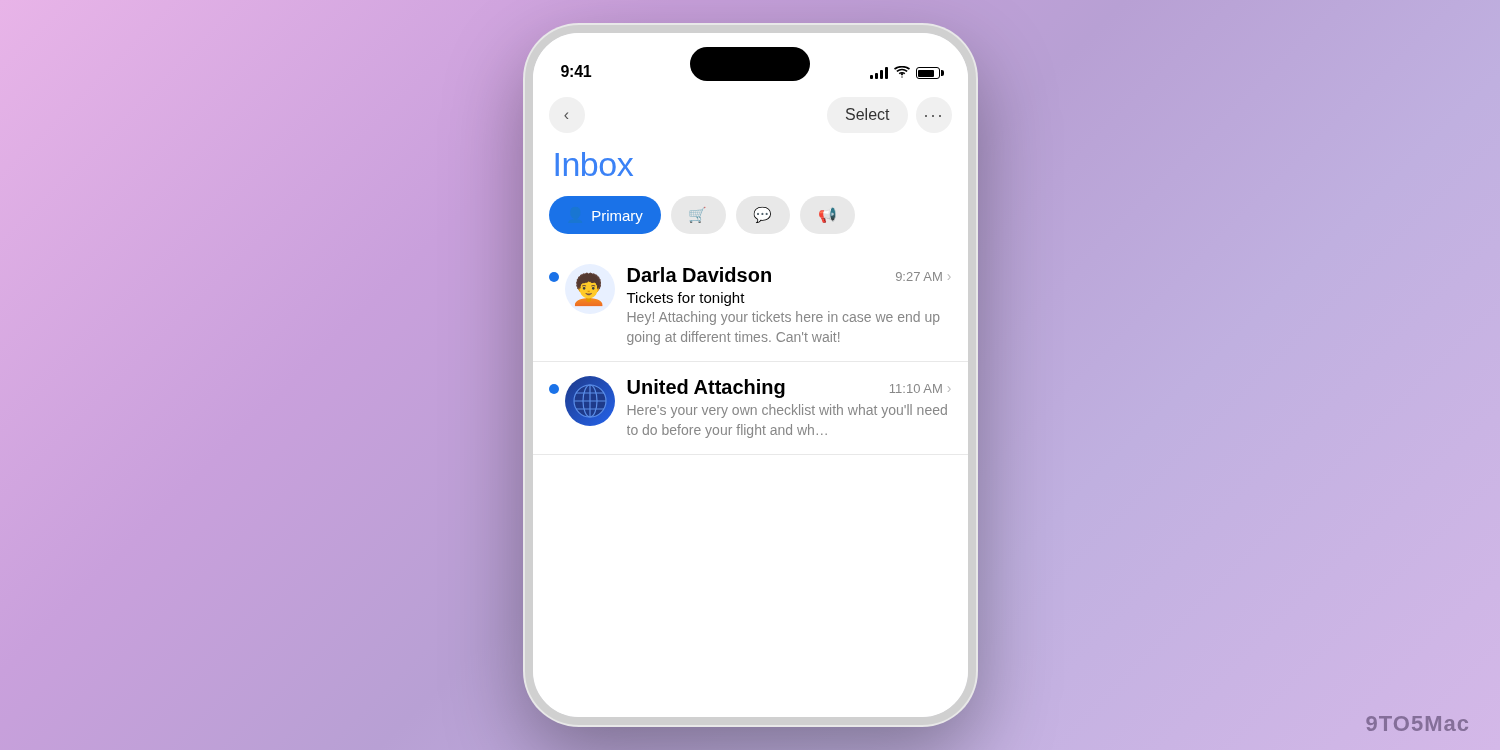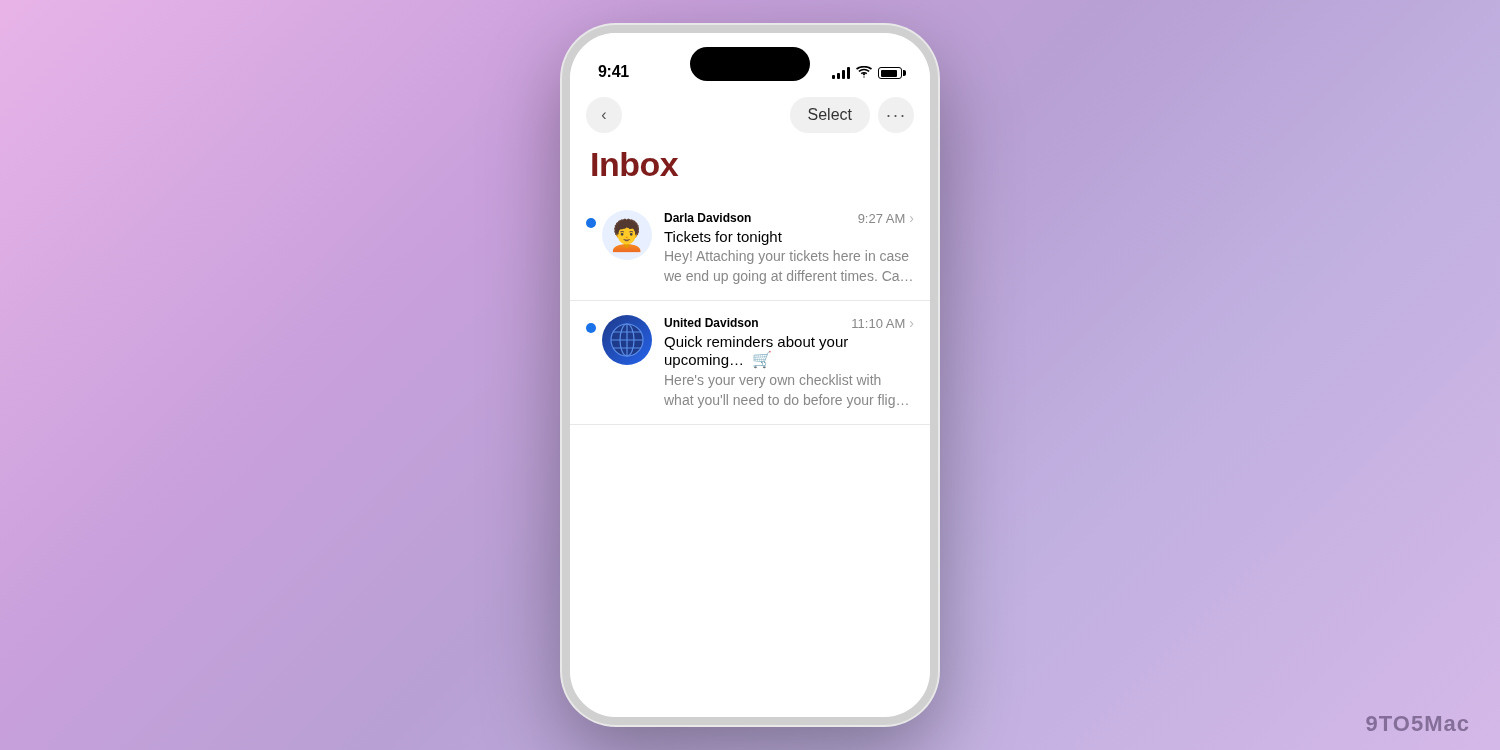--- a/index.html
+++ b/index.html
@@ -21,21 +21,21 @@
       bottom: 13px;
       right: 30px;
       color: rgba(100, 80, 120, 0.7);
       font-size: 22px;
       font-weight: 700;
       letter-spacing: 1px;
     }
 
     
     .phone {
-      width: 376px;
+      width: 451px;
       height: 700px;
       background: #f2f2f7;
       border-radius: 54px;
       border: 8px solid #d0d0d0;
       box-shadow:
         0 0 0 2px #e8e8e8,
         0 30px 80px rgba(0,0,0,0.35),
         inset 0 0 0 1px rgba(255,255,255,0.5);
       position: relative;
       overflow: hidden;
@@ -194,22 +194,22 @@
       cursor: pointer;
       font-size: 18px;
       color: #555;
       letter-spacing: 1px;
     }
 
     
     .inbox-title {
       padding: 8px 20px 12px;
       font-size: 34px;
-      font-weight: 700;
-      color: #7f1d1d;
+      font-weight: 400;
+      color: #3b82f6;
       letter-spacing: -0.5px;
     }
 
     
     .filter-tabs {
       display: flex;
       gap: 10px;
       padding: 0 16px 16px;
       overflow-x: auto;
     }
@@ -286,21 +286,21 @@
     }
 
     .email-header {
       display: flex;
       justify-content: space-between;
       align-items: center;
       margin-bottom: 2px;
     }
 
     .sender-name {
-      font-size: 12px;
+      font-size: 20px;
       font-weight: 600;
       color: #000;
     }
 
     .email-meta {
       display: flex;
       align-items: flex-end;
       gap: 4px;
       color: #888;
       font-size: 13px;
@@ -386,20 +386,35 @@
       <div class="nav-right-btns">
         <button class="select-btn">Select</button>
         <button class="more-btn">
           <span>···</span>
         </button>
       </div>
     </div>
 
     <div class="inbox-title">Inbox</div>
 
+    <div class="filter-tabs">
+      <button class="filter-tab active">
+        <span>👤</span>
+        <span>Primary</span>
+      </button>
+      <button class="filter-tab inactive">
+        <span>🛒</span>
+      </button>
+      <button class="filter-tab inactive">
+        <span>💬</span>
+      </button>
+      <button class="filter-tab inactive">
+        <span>📢</span>
+      </button>
+    </div>
 
     <div class="email-list">
 
       <div class="email-item">
         <div class="unread-dot"></div>
         <div class="avatar avatar-darla">
           <span>🧑‍🦱</span>
         </div>
         <div class="email-body">
           <div class="email-header">
@@ -423,30 +438,26 @@
               <ellipse cx="18" cy="18" rx="7" ry="16" stroke="#5b8ee8" stroke-width="1.2" fill="none"></ellipse>
               <circle cx="18" cy="18" r="16" stroke="#5b8ee8" stroke-width="1.2" fill="none"></circle>
               <line x1="2" y1="18" x2="34" y2="18" stroke="#5b8ee8" stroke-width="1.2"></line>
               <line x1="18" y1="2" x2="18" y2="34" stroke="#5b8ee8" stroke-width="1.2"></line>
               <path d="M4 10h28M4 26h28" stroke="#5b8ee8" stroke-width="1"></path>
             </svg>
           </div>
         </div>
         <div class="email-body">
           <div class="email-header">
-            <span class="sender-name">United Davidson</span>
+            <span class="sender-name">United Attaching</span>
             <div class="email-meta">
               <span>11:10 AM</span>
               <span class="chevron-right">›</span>
             </div>
           </div>
-          <div class="email-subject">
-            Quick reminders about your upcoming…
-            <span class="shopping-tag">🛒</span>
-          </div>
           <div class="email-preview">Here's your very own checklist with what you'll need to do before your flight and wh…</div>
         </div>
       </div>
 
     </div>
   </div>
 </div>
 
 <div class="watermark">9TO5Mac</div>
 

